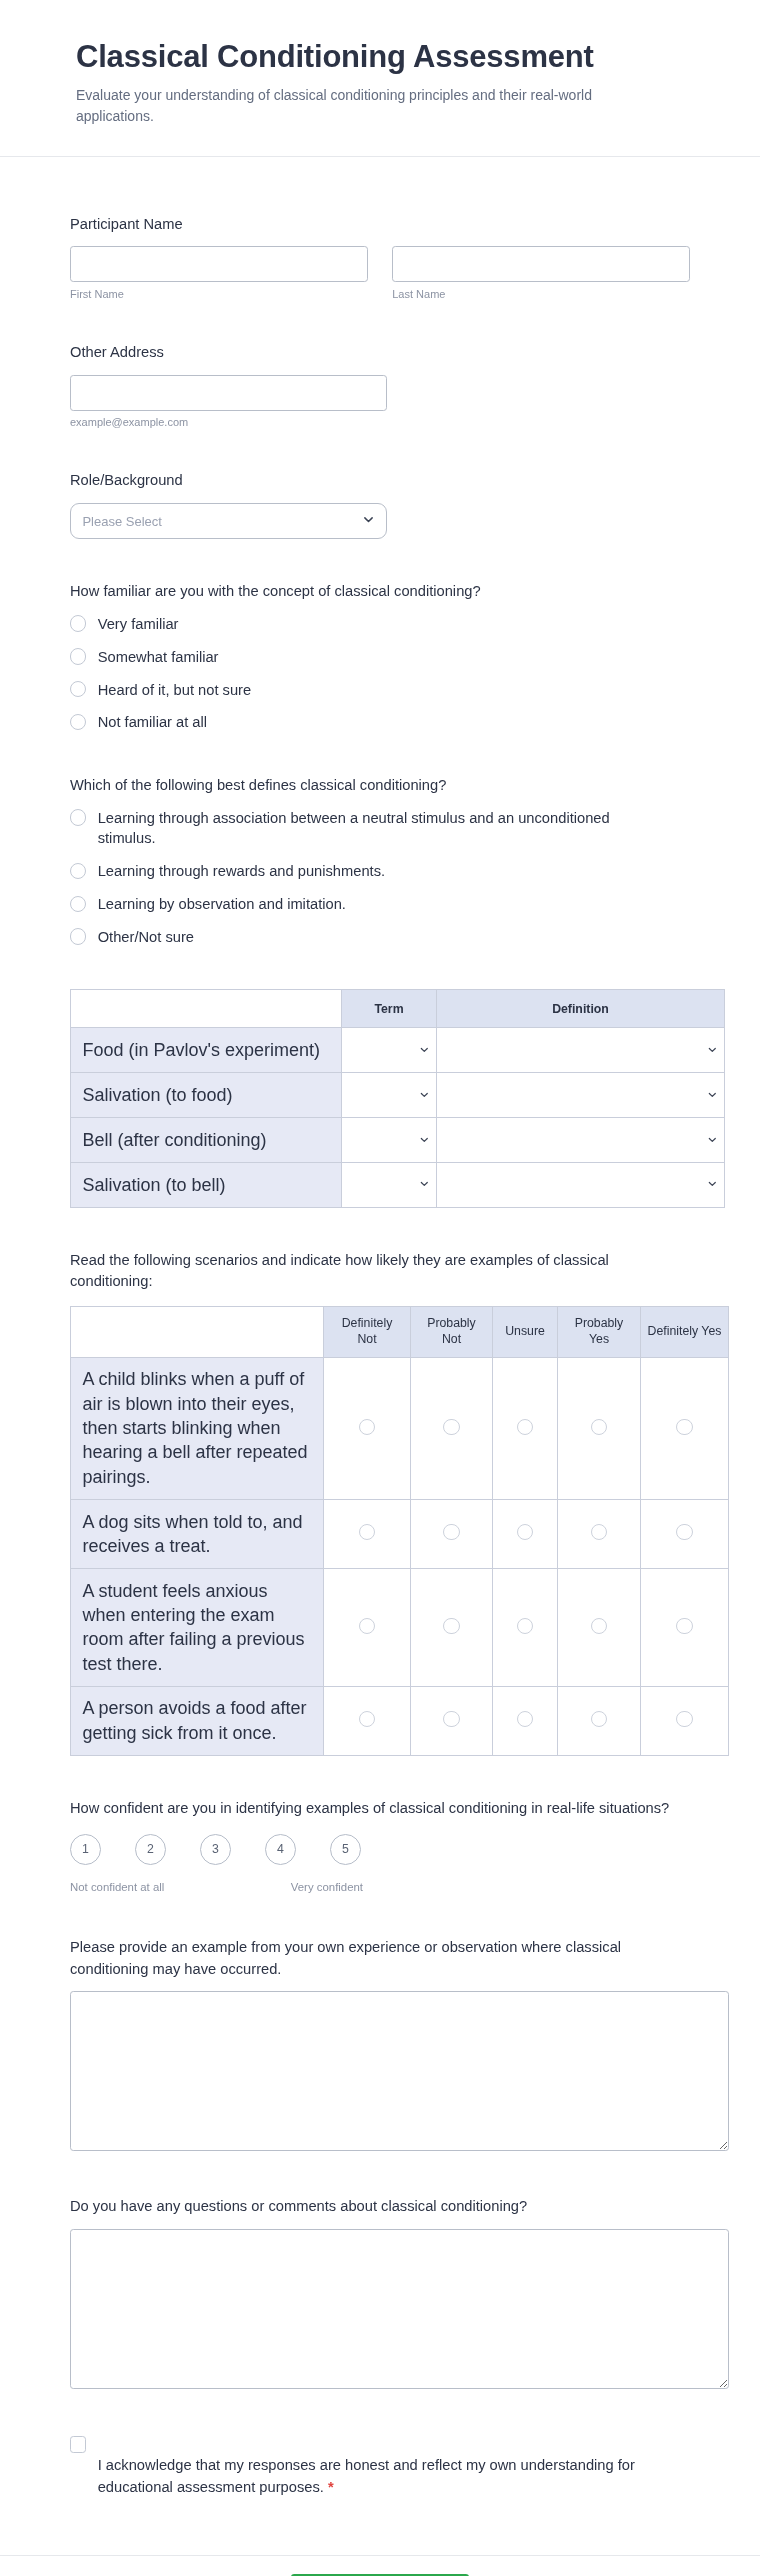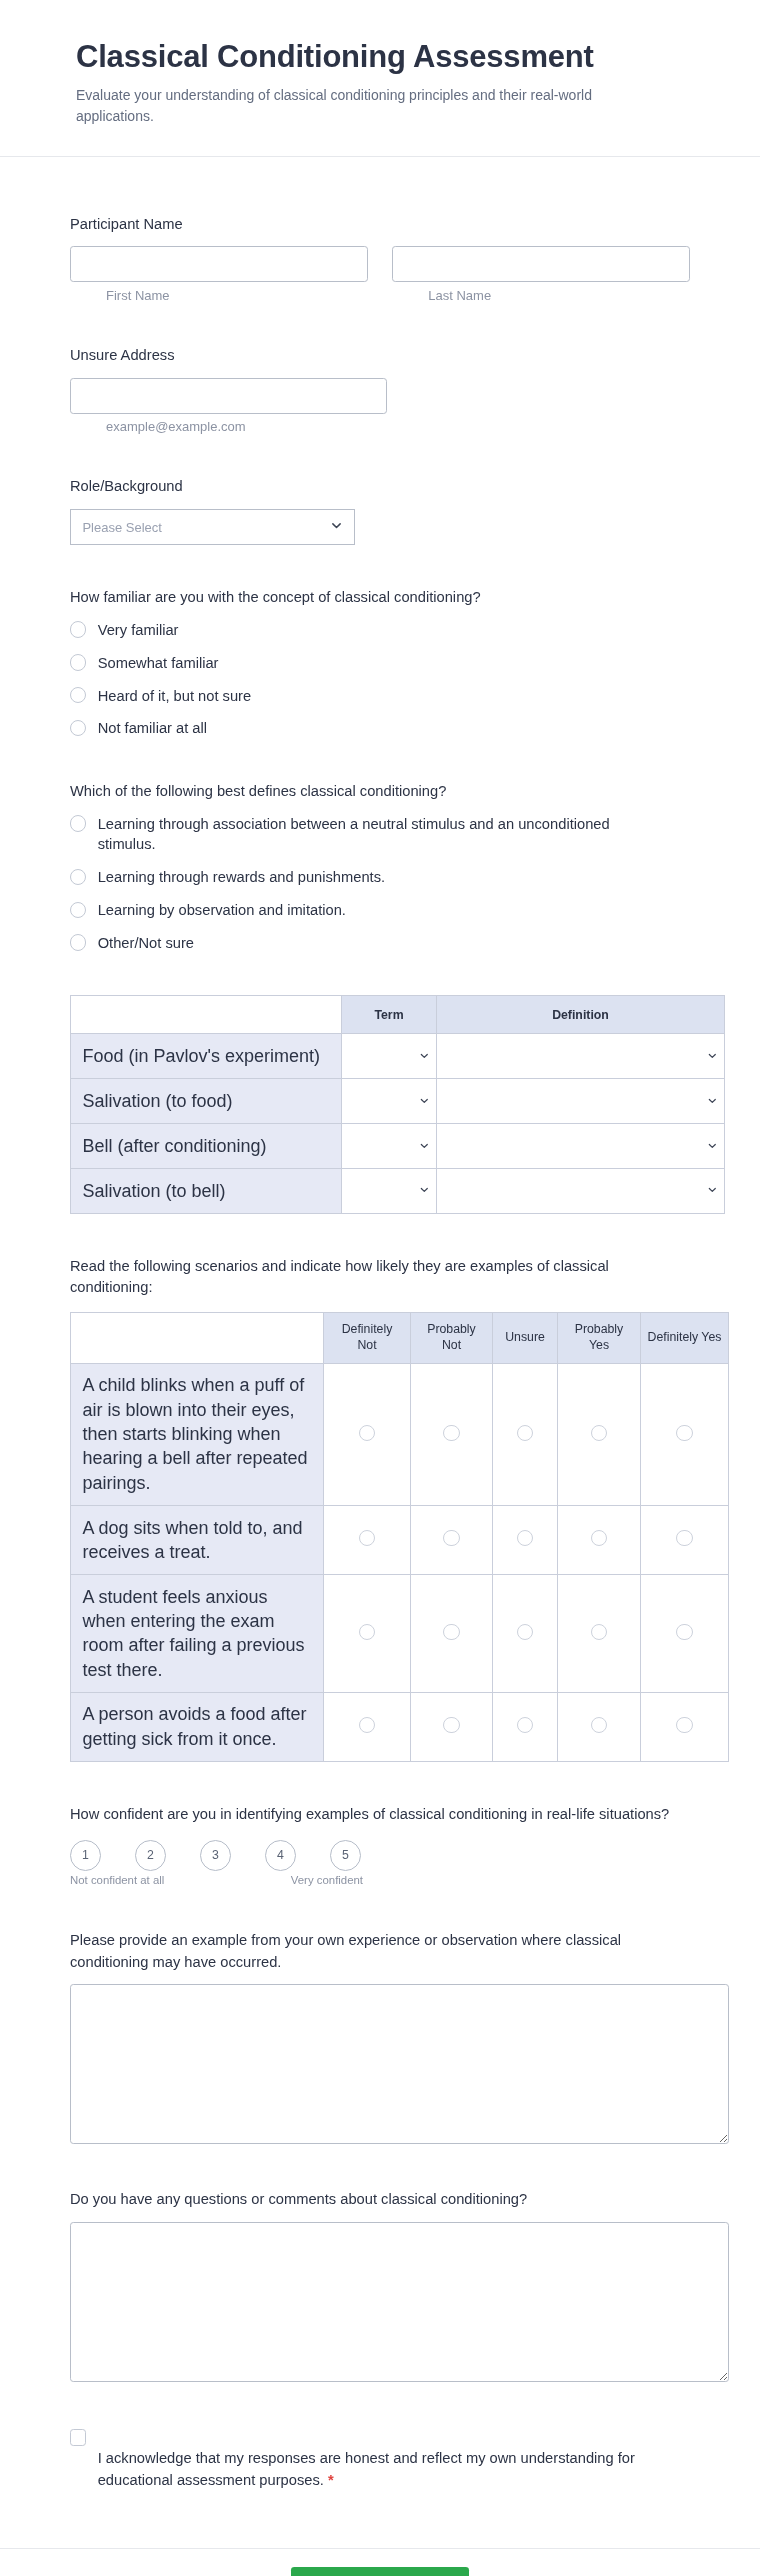--- a/index.html
+++ b/index.html
@@ -43,25 +43,25 @@
 
   .name-row { display: flex; gap: 24.5px; }
   .subfield { width: 317px; }
   .text-input {
     width: 100%; height: 36px;
     border: 0.8px solid #b8bec9; border-radius: 3.3px;
     background: #fff; padding: 0 9.8px;
     font-family: inherit; font-size: 13px; color: #2c3345;
     outline: none;
   }
-  .sublabel { margin-top: 5.7px; font-size: 13px; color: #8c93a3; margin-left: 36px; }
+  .sublabel { margin-top: 5.7px; font-size: 11px; color: #8c93a3; }
 
   .select {
-    width: 285px; height: 36px;
-    border: 0.8px solid #b8bec9; border-radius: 0;
+    width: 317px; height: 36px;
+    border: 0.8px solid #b8bec9; border-radius: 9px;
     display: flex; align-items: center; justify-content: space-between;
     padding: 0 11.4px; background: #fff; cursor: pointer;
   }
   .select-value { font-size: 13px; color: #9aa1b1; }
 
   .options { margin-top: 0; }
   .option { display: flex; align-items: flex-start; margin-bottom: 12.3px; cursor: pointer; }
   .option:last-child { margin-bottom: 0; }
   .radio {
     width: 16.3px; height: 16.3px; min-width: 16.3px;
@@ -99,21 +99,21 @@
 
   
   .scale-row { display: flex; gap: 34px; margin-top: 14.7px; }
   .scale-circle {
     width: 31px; height: 31px; border: 0.8px solid #b6bdc9; border-radius: 50%;
     display: flex; align-items: center; justify-content: center;
     font-size: 12.3px; color: #5a6374; background: #fff; cursor: pointer;
   }
   .scale-labels {
     width: 293px; display: flex; justify-content: space-between;
-    margin-top: 2px; font-size: 11.4px; color: #8c93a3; line-height: 1.35;
+    margin-top: 15px; font-size: 11.4px; color: #8c93a3; line-height: 1.35;
   }
   .scale-label-min { width: 98px; }
   .scale-label-max { text-align: right; }
 
   
   .textarea {
     width: 659px; height: 160px;
     border: 0.8px solid #b8bec9; border-radius: 3.3px;
     font-family: inherit; font-size: 13px; color: #2c3345;
     padding: 9.8px; resize: both; outline: none;
@@ -162,21 +162,21 @@
           <div class="sublabel">First Name</div>
         </div>
         <div class="subfield">
           <input class="text-input" type="text" style="">
           <div class="sublabel">Last Name</div>
         </div>
       </div>
     </section>
 
     <section class="q">
-      <label class="q-label">Unsure Address</label>
+      <label class="q-label">Other Address</label>
       <div class="subfield">
         <input class="text-input" type="text" style="">
         <div class="sublabel">example@example.com</div>
       </div>
     </section>
 
     <section class="q">
       <label class="q-label">Role/Background</label>
       <div class="select">
         <span class="select-value">Please Select</span>

